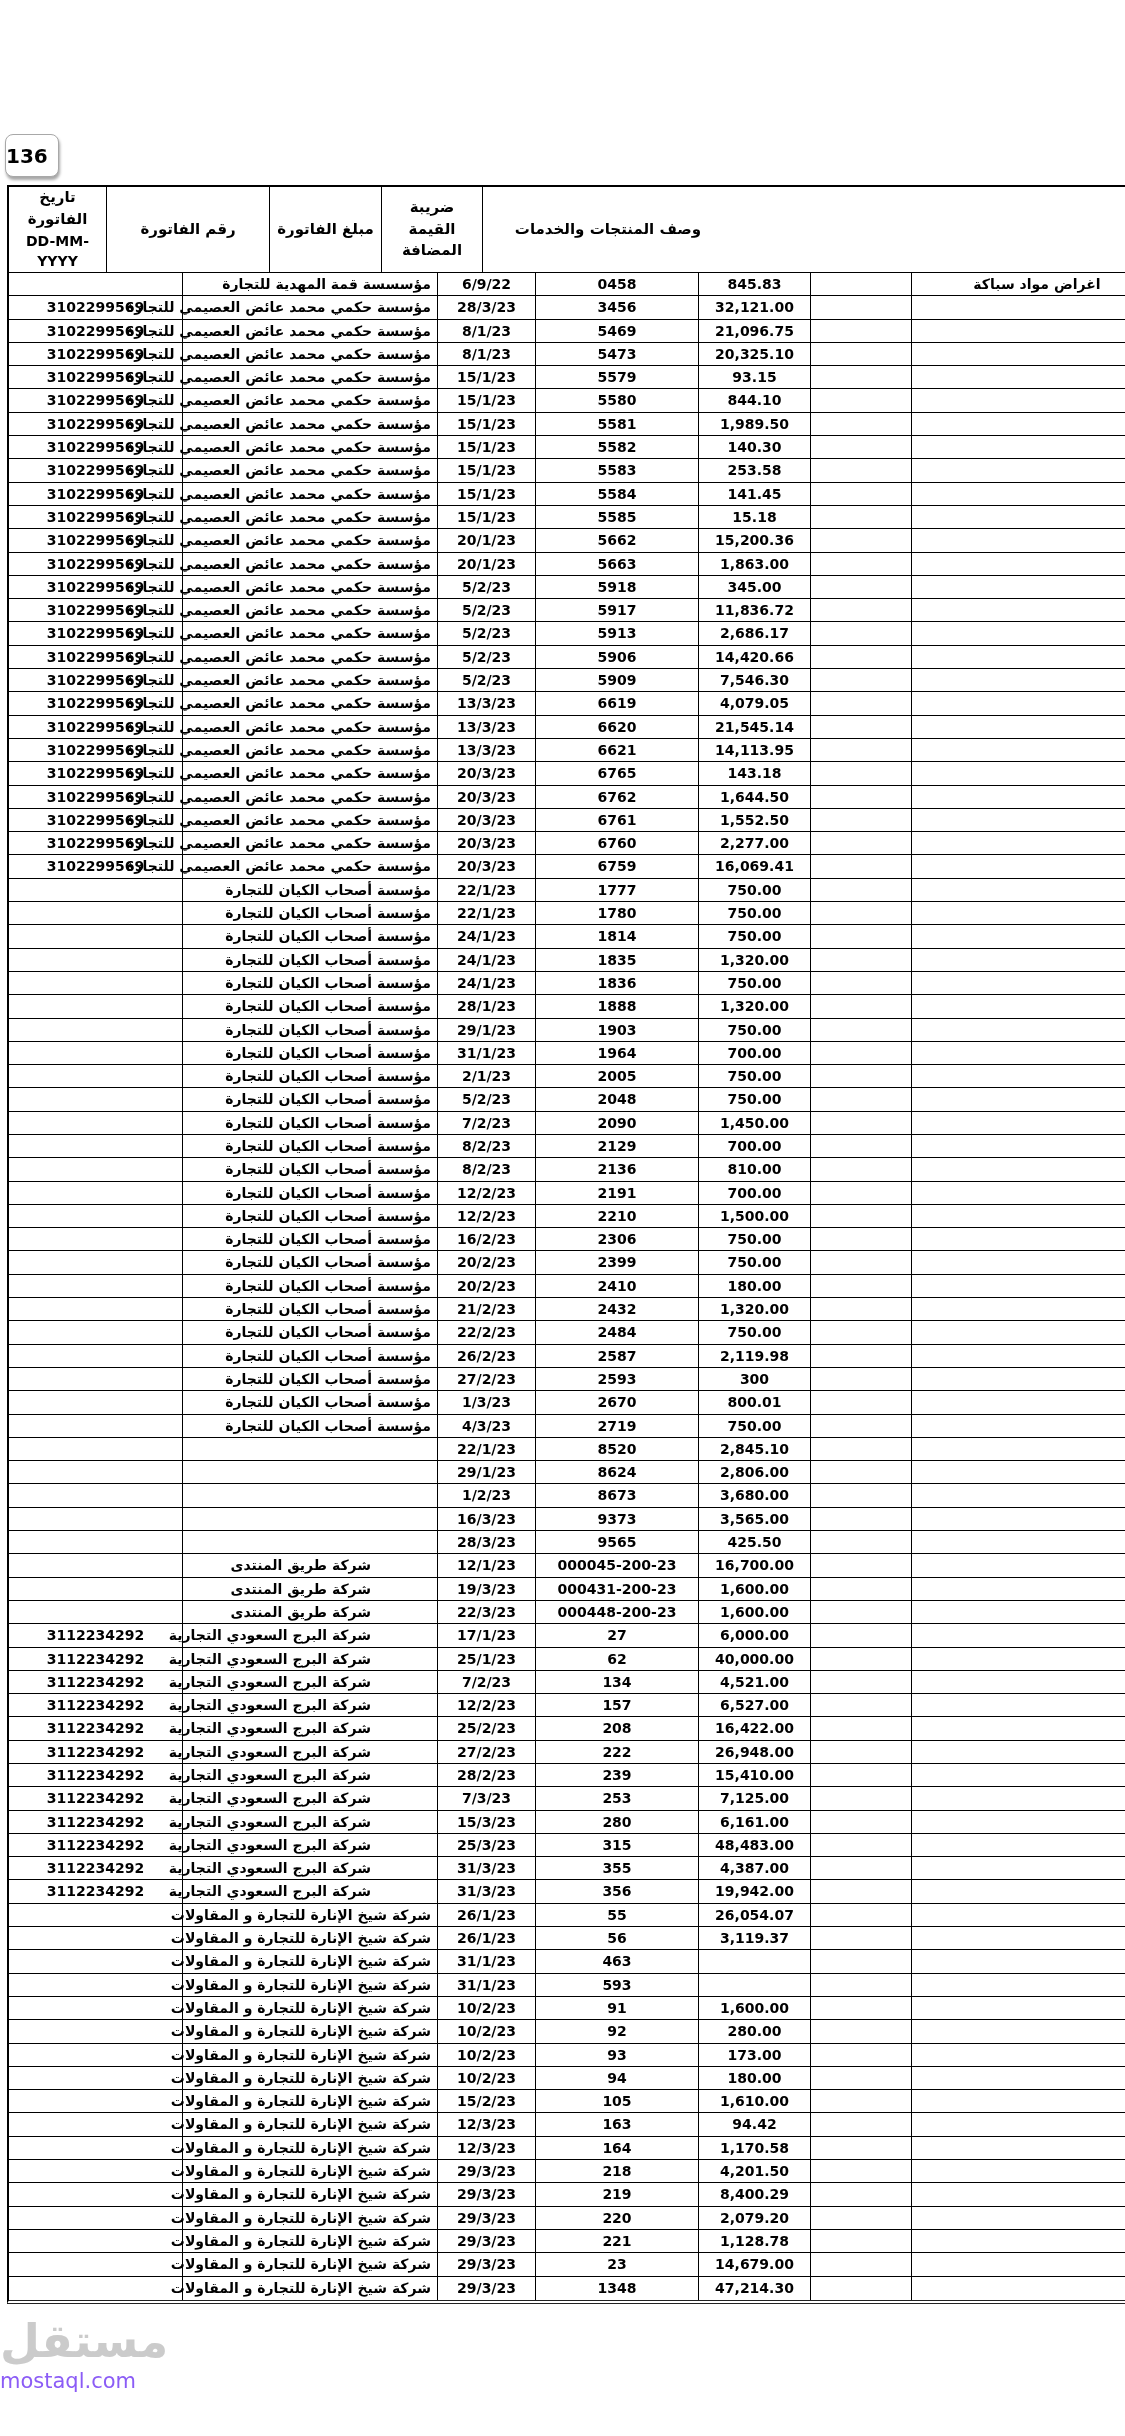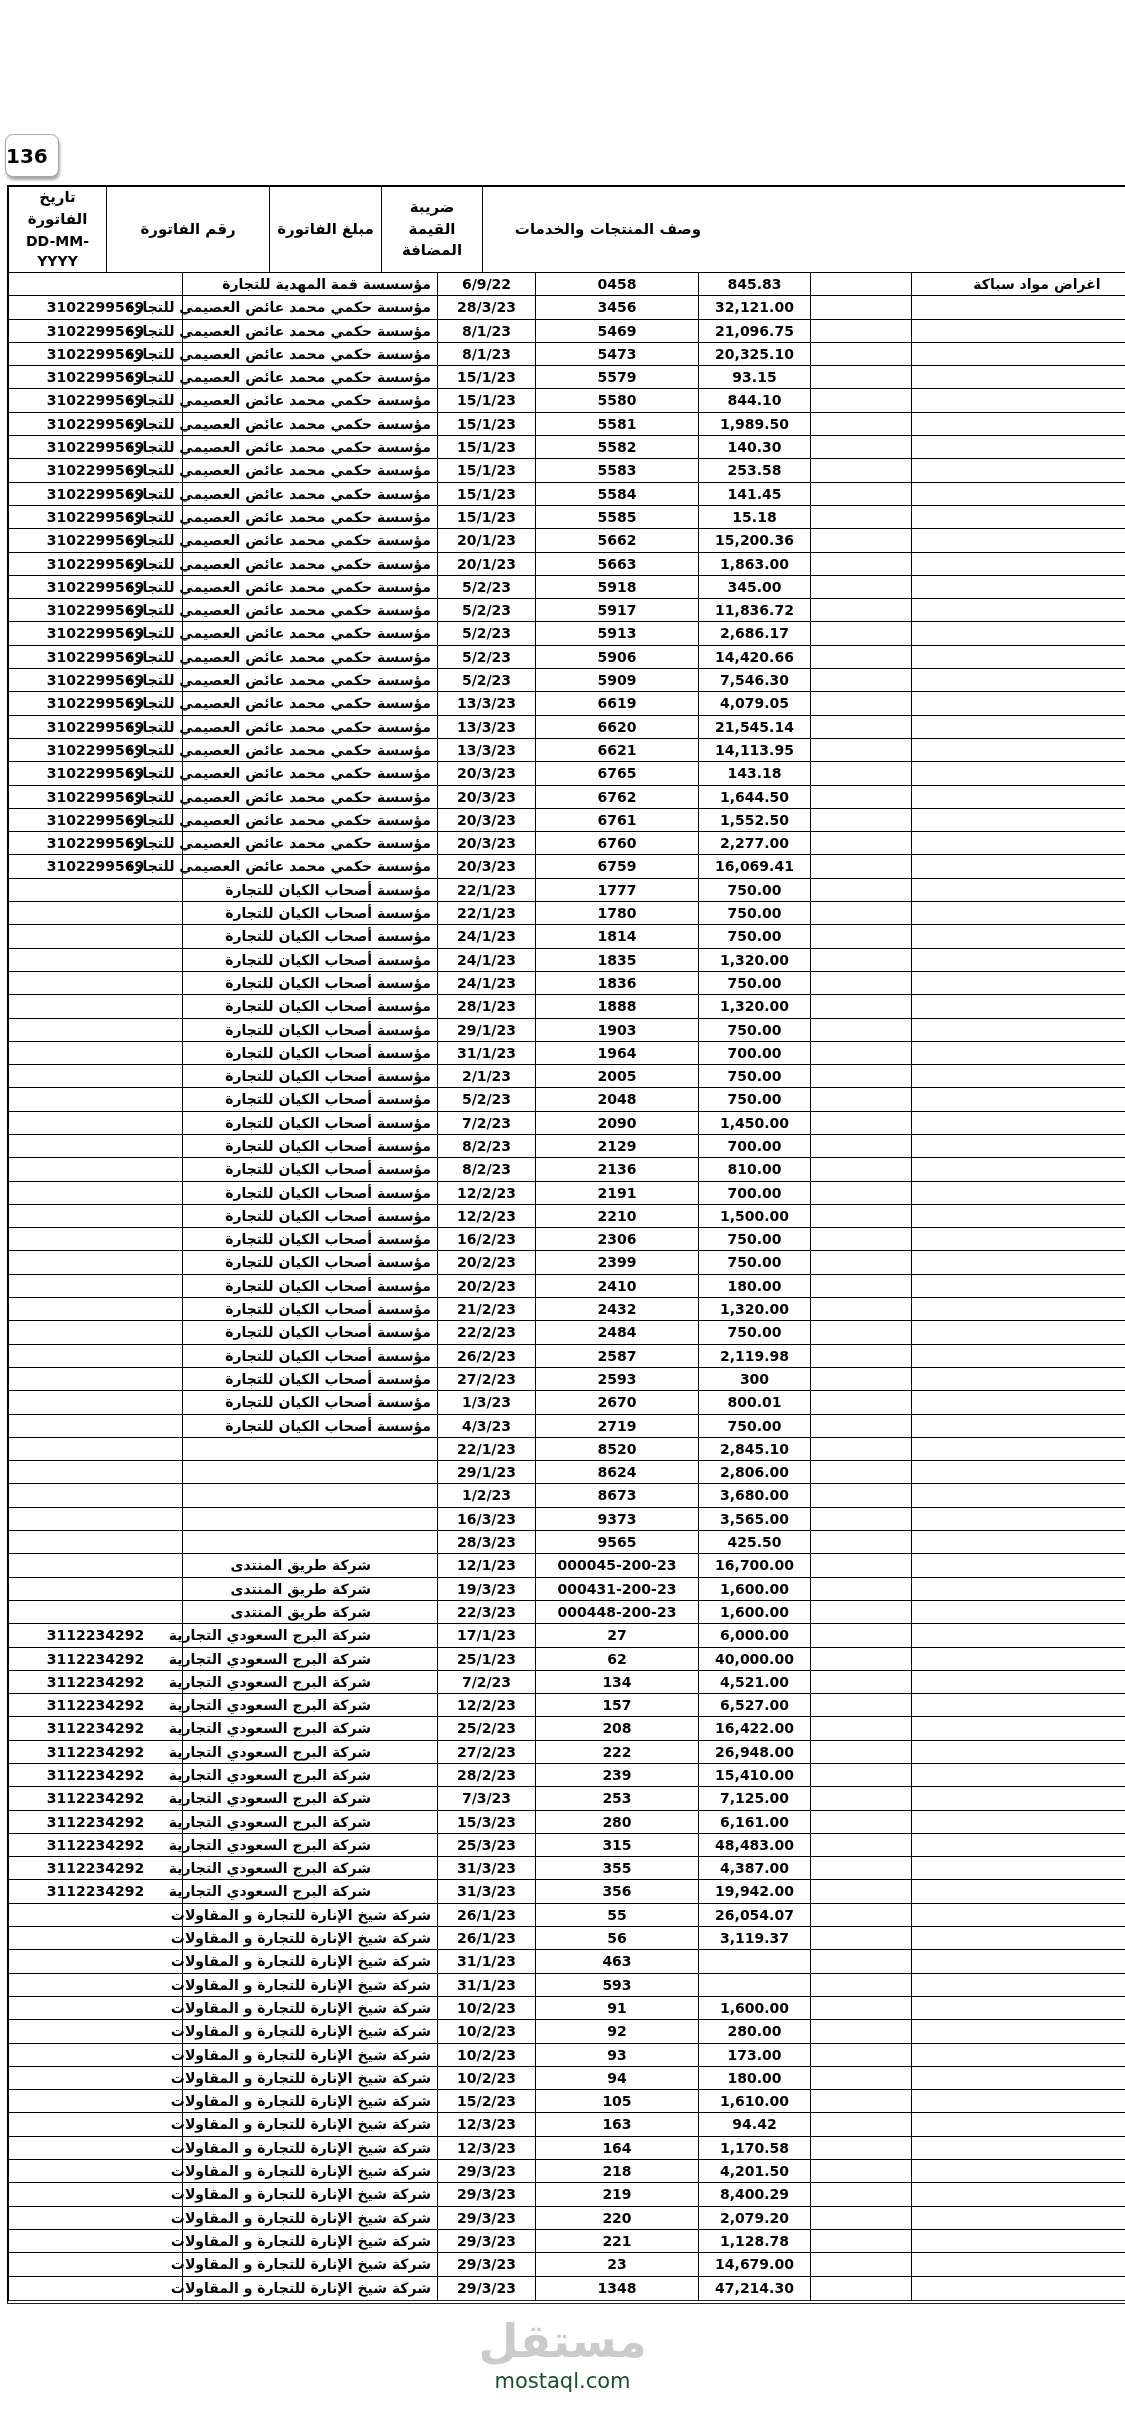--- a/index.html
+++ b/index.html
@@ -42,25 +42,25 @@
   .c-date{width:98px;}
   .c-num{width:163px;}
   .c-amt{width:112px;}
   .c-vat{width:101px;}
   .c-desc{width:250px;}
   .h-vat{white-space:normal;padding:0 8px;}
   .h-date .lat{direction:ltr;font-size:14px;}
   .name-indent{padding-right:66px;}
   
   .watermark{
-    position:absolute;left:0;top:2316px;width:1125px;text-align:center;
+    position:absolute;left:0;top:2316px;width:1125px;text-align:left;
     color:#cbcbcb;user-select:none;
   }
   .watermark .wm-logo{font-size:46px;font-weight:bold;line-height:1.1;}
-  .watermark .wm-url{font-size:21px;color:#14532d;margin-top:2px;}
+  .watermark .wm-url{font-size:21px;color:#8b5cf6;margin-top:2px;}
 </style>
 </head>
 <body>
 
 <div class="page-badge">
   <span>136</span>
 </div>
 
 <div class="tbl">
   <div class="hrow">

